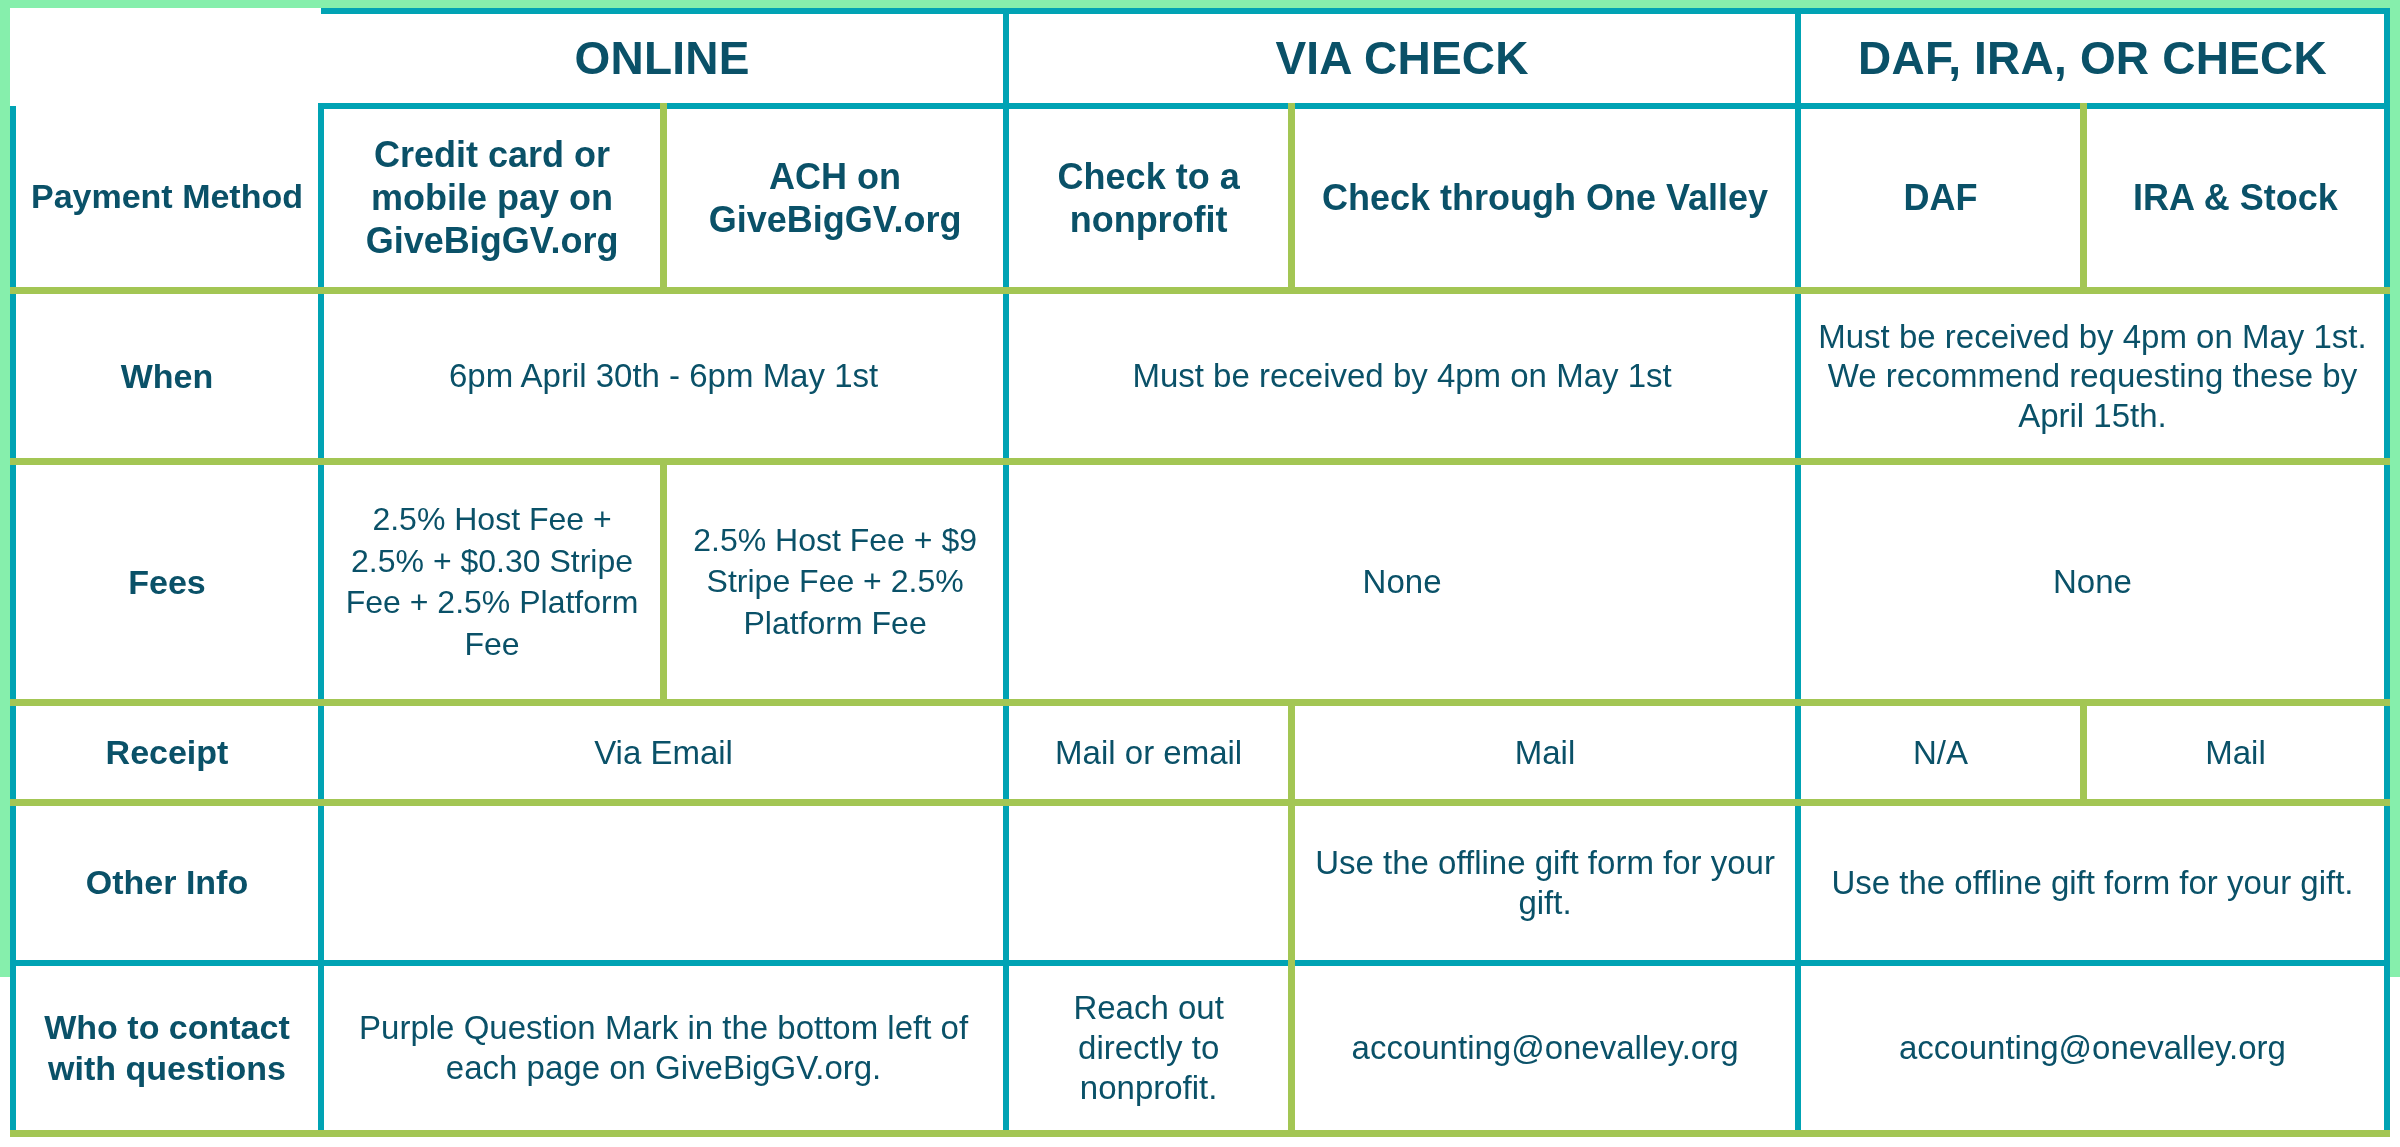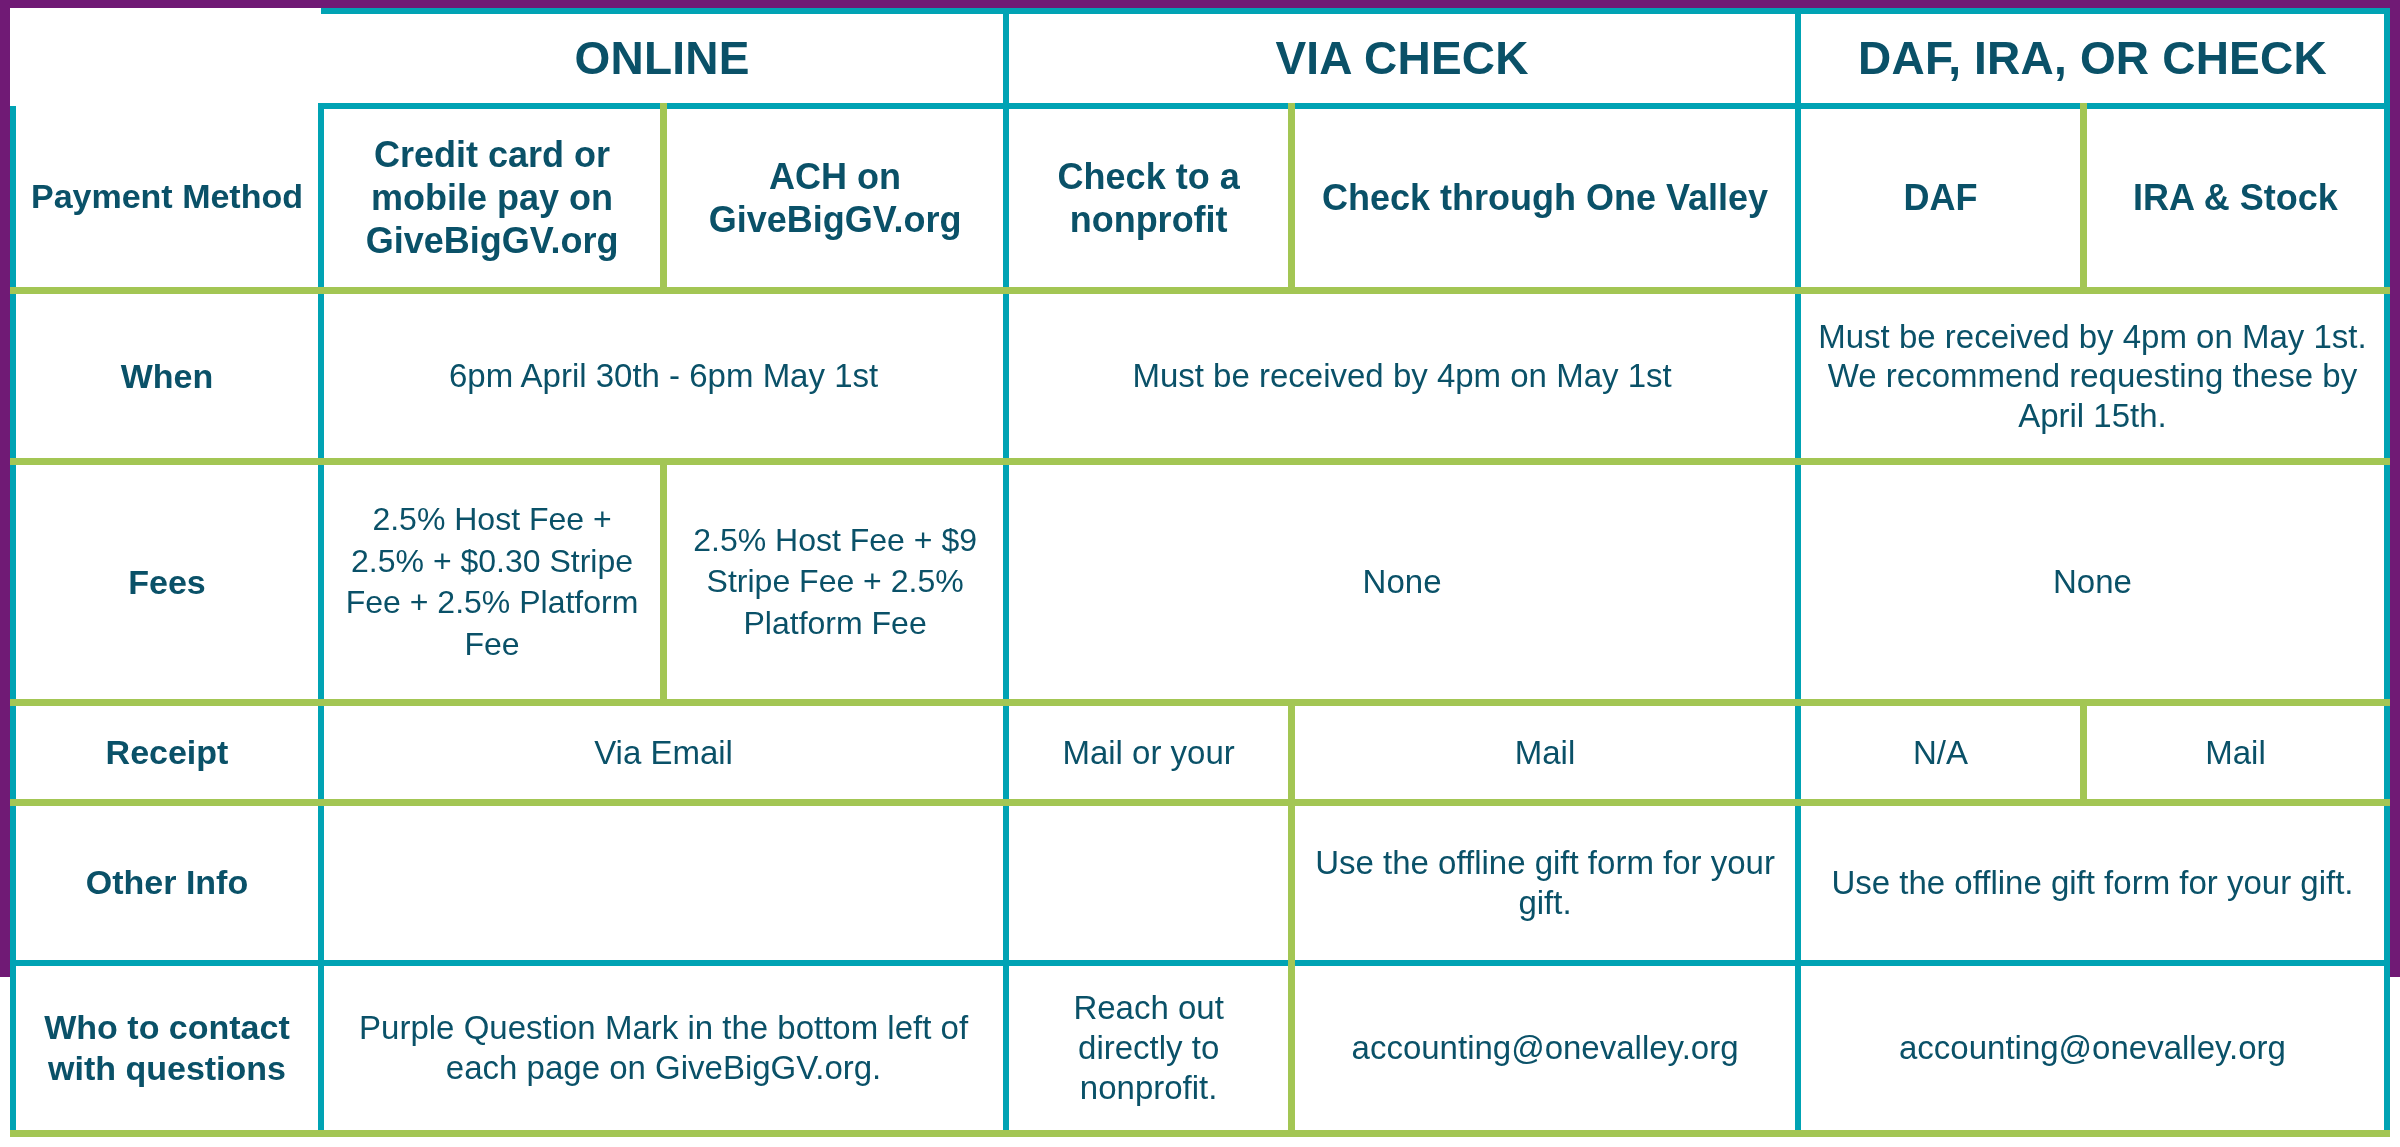--- a/index.html
+++ b/index.html
@@ -15,21 +15,21 @@
     overflow: hidden;
   }
 
   
   .sheet {
     position: relative;
     width: 2400px;
     height: 977px;
     box-sizing: border-box;
     padding: 8px 10px 24px 10px;
-    background: #701a75;
+    background: #86efac;
   }
 
   
   table.matrix {
     width: 2380px;
     height: 1129px;
     border-collapse: collapse;
     table-layout: fixed;
     background: #ffffff;
   }
@@ -138,21 +138,21 @@
         <td class="rowlabel bb-green bl-teal br-teal">Fees</td>
         <td class="body-cell tight bb-green br-green">2.5% Host Fee + 2.5% + $0.30 Stripe Fee + 2.5% Platform Fee</td>
         <td class="body-cell tight bb-green br-teal">2.5% Host Fee + $9 Stripe Fee + 2.5% Platform Fee</td>
         <td class="body-cell bb-green br-teal" colspan="2">None</td>
         <td class="body-cell bb-green br-teal" colspan="2">None</td>
       </tr>
 
       <tr style="height:78px;">
         <td class="rowlabel bb-green bl-teal br-teal">Receipt</td>
         <td class="body-cell bb-green br-teal" colspan="2">Via Email</td>
-        <td class="body-cell bb-green br-green">Mail or your</td>
+        <td class="body-cell bb-green br-green">Mail or email</td>
         <td class="body-cell bb-green br-teal">Mail</td>
         <td class="body-cell bb-green br-green">N/A</td>
         <td class="body-cell bb-green br-teal">Mail</td>
       </tr>
 
       <tr style="height:125px;">
         <td class="rowlabel bb-teal bl-teal br-teal">Other Info</td>
         <td class="body-cell bb-teal br-teal" colspan="2"></td>
         <td class="body-cell bb-teal br-green"></td>
         <td class="body-cell bb-teal br-teal">Use the offline gift form for your gift.</td>

